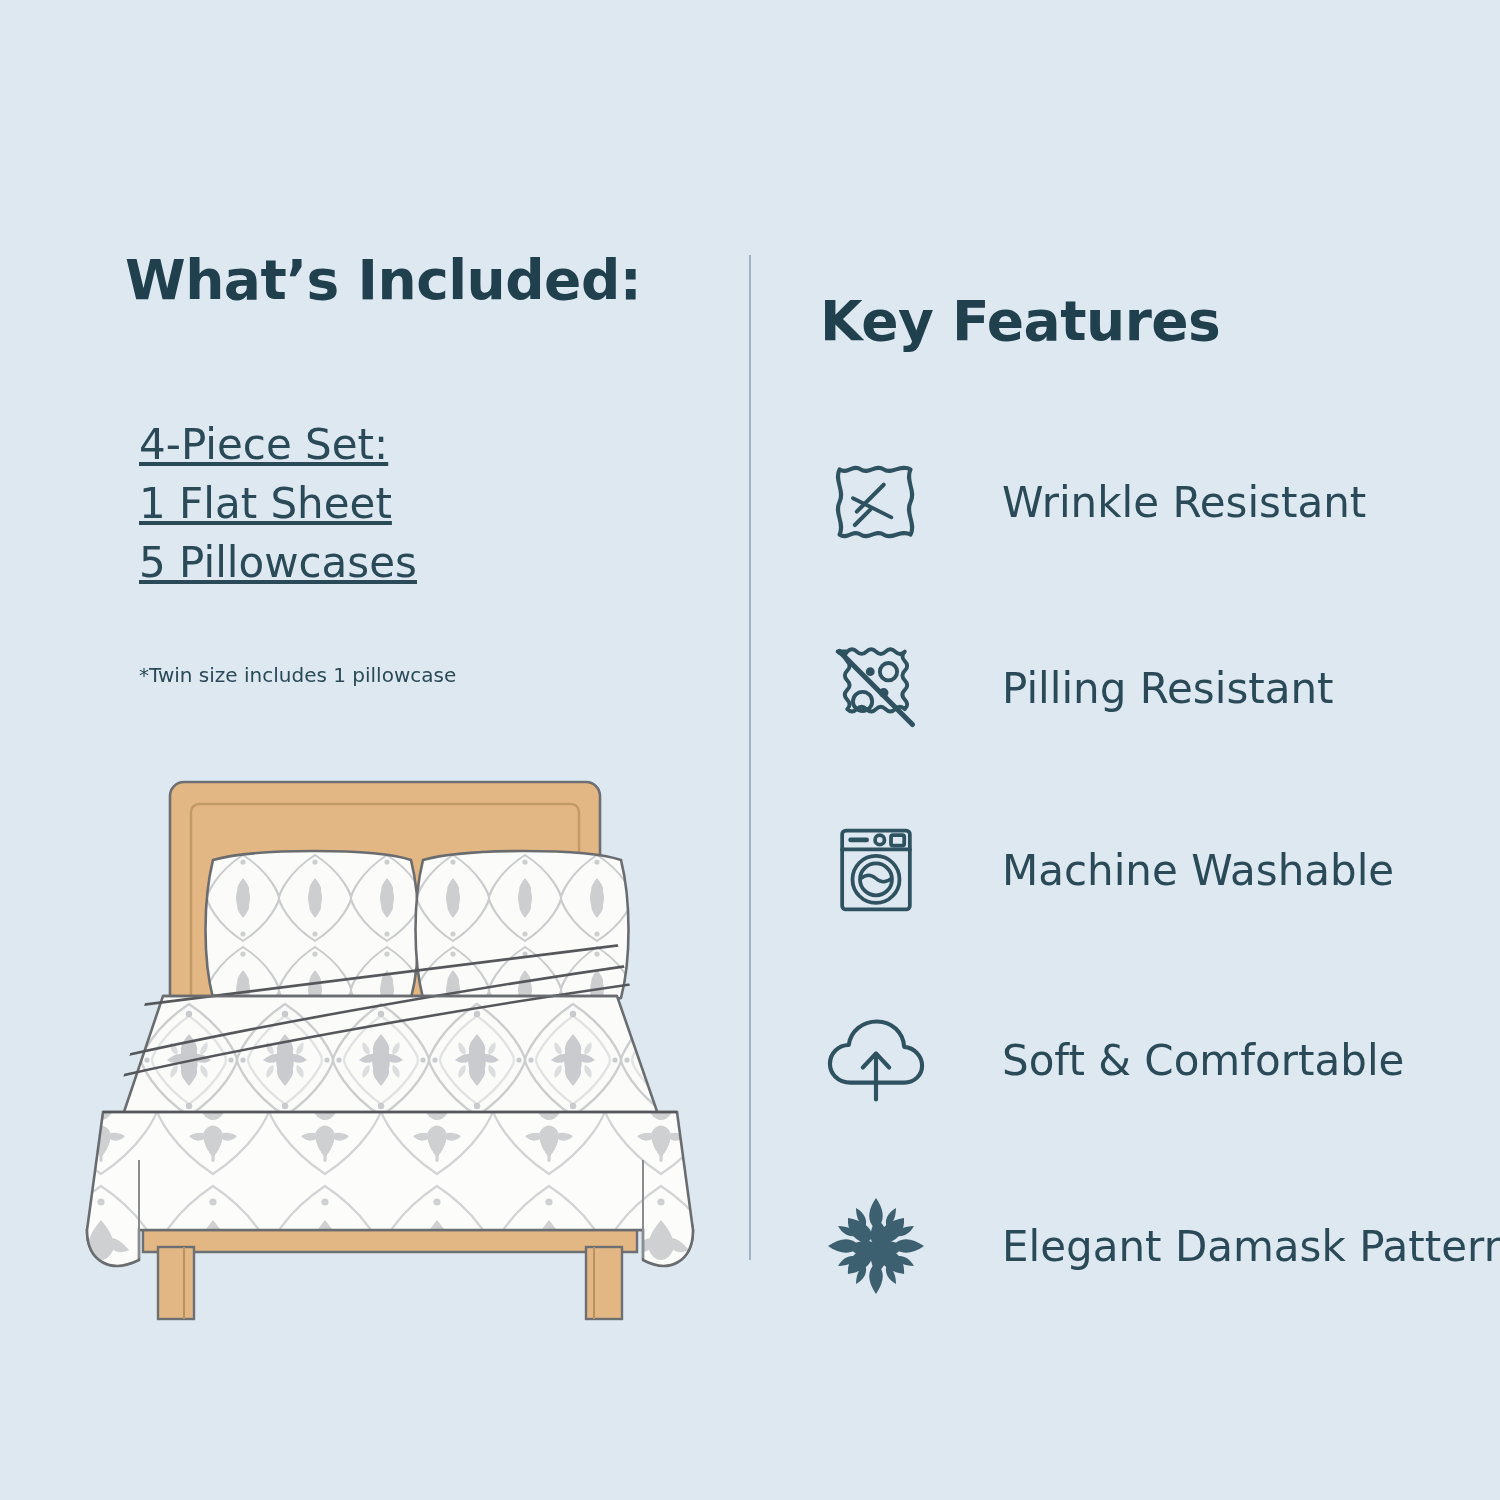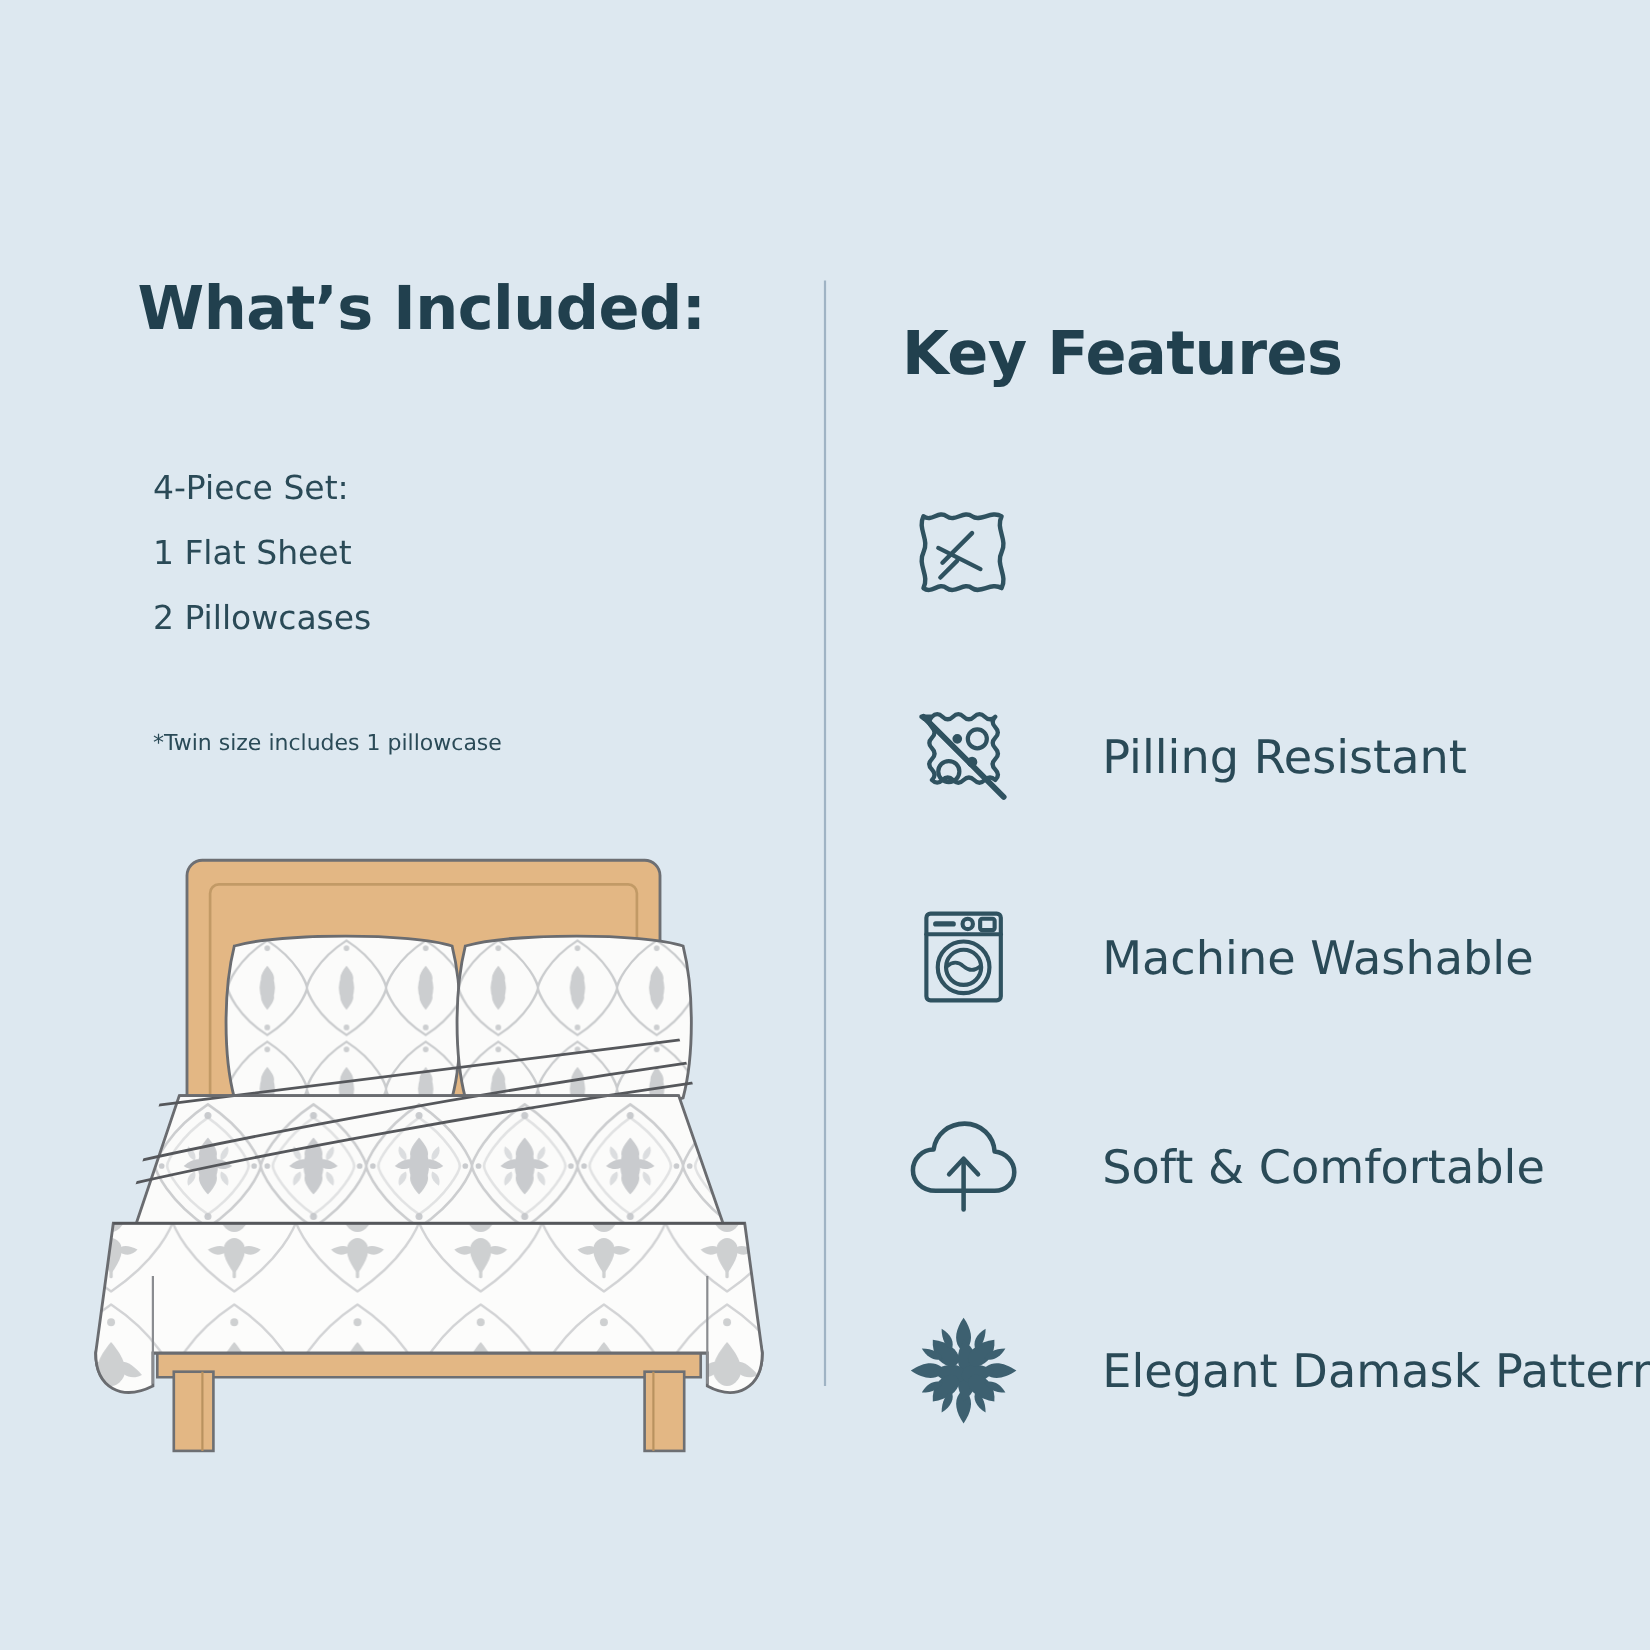--- a/index.html
+++ b/index.html
@@ -38,25 +38,26 @@
     color: #21404e;
     white-space: nowrap;
   }
   .included-list {
     position: absolute;
     left: 139px;
     top: 415px;
     width: 560px;
   }
   .included-list .li {
-    font-size: 30px;
+    font-size: 42px;
     line-height: 59px;
     color: #2a4a57;
     white-space: nowrap;
     font-family: "DejaVu Sans", sans-serif;
+    text-decoration: underline;
   }
   .footnote {
     position: absolute;
     left: 139px;
     top: 663px;
     font-size: 20px;
     color: #2a4a57;
     white-space: nowrap;
     font-family: "DejaVu Sans", sans-serif;
   }
@@ -129,21 +130,21 @@
 
 <div class="stage">
 
   <div class="left-col">
 
     <div class="heading-included">What’s Included:</div>
 
     <div class="included-list">
       <div class="li">4-Piece Set:</div>
       <div class="li">1 Flat Sheet</div>
-      <div class="li">2 Pillowcases</div>
+      <div class="li">5 Pillowcases</div>
     </div>
 
     <div class="footnote">*Twin size includes 1 pillowcase</div>
 
     <div class="bed-wrap">
       <svg viewBox="0 0 690 570" width="690" height="570" xmlns="http://www.w3.org/2000/svg">
         <defs>
 
           <pattern id="damaskBed" x="0" y="0" width="96" height="120" patternUnits="userSpaceOnUse">
             <rect width="96" height="120" fill="#fbfbfa"></rect>
@@ -272,20 +273,21 @@
         <svg viewBox="0 0 100 100" width="96" height="96" fill="none" stroke="#2f5260" stroke-width="4.2" stroke-linecap="round" stroke-linejoin="round">
           <path d="M12 16 C 20 22 26 10 34 16 C 42 22 50 10 58 16 C 66 22 76 10 86 16
                    C 80 28 92 38 86 50 C 80 62 92 72 86 84
                    C 76 78 66 90 58 84 C 50 78 42 90 34 84 C 26 78 20 90 12 84
                    C 18 72 6 62 12 50 C 18 38 6 28 12 16 Z"></path>
           <path d="M30 60 L58 32"></path>
           <path d="M26 46 L66 66" stroke-width="4"></path>
           <path d="M28 74 L44 58"></path>
         </svg>
       </div>
+      <div class="feature-label">Wrinkle Resistant</div>
     </div>
 
     <div class="feature-row" id="feature-1">
       <div class="feature-icon">
         <svg viewBox="0 0 100 100" width="96" height="96" fill="none" stroke="#2f5260" stroke-width="4" stroke-linecap="round" stroke-linejoin="round">
           <path d="M10 12 q5 5 10 0 q5 -5 10 0 q5 5 10 0 q5 -5 10 0 q5 5 10 0 q5 -5 10 0 q5 5 10 0
                    q-5 5 0 10 q5 5 0 10 q-5 5 0 10 q5 5 0 10 q-5 5 0 10 q5 5 0 10
                    q-5 -5 -10 0 q-5 5 -10 0 q-5 -5 -10 0 q-5 5 -10 0 q-5 -5 -10 0 q-5 5 -10 0
                    q5 -5 0 -10 q-5 -5 0 -10 q5 -5 0 -10 q-5 -5 0 -10 q5 -5 0 -10 q-5 -5 0 -10 Z"></path>
           <circle cx="63" cy="33" r="9"></circle>

